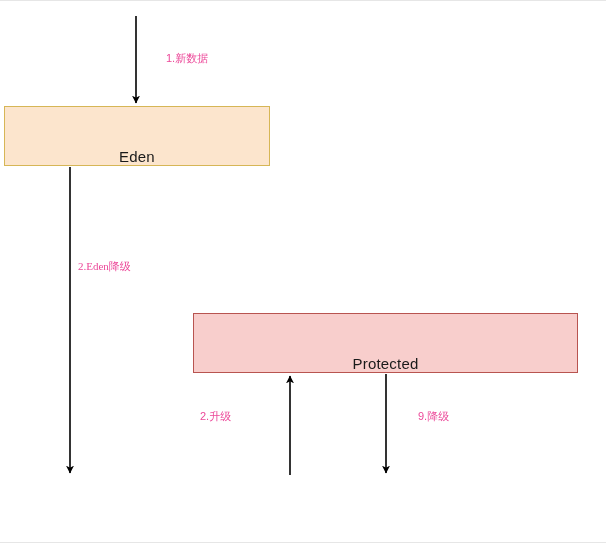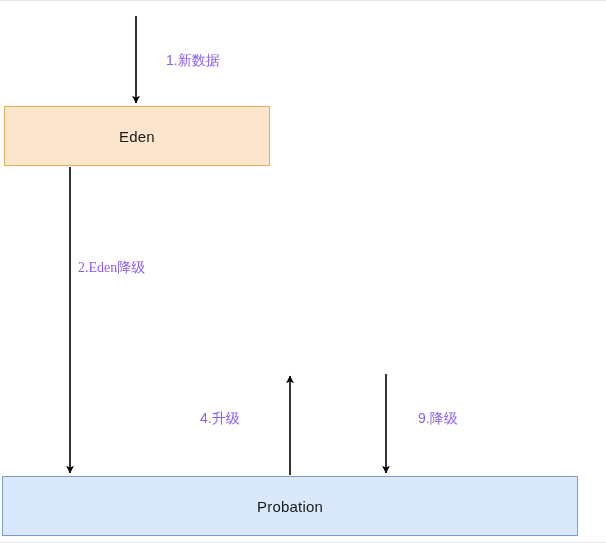--- a/index.html
+++ b/index.html
@@ -27,21 +27,21 @@
     left: 0;
     top: 0;
     width: 606px;
     height: 543px;
     pointer-events: none;
   }
   .node {
     position: absolute;
     box-sizing: border-box;
     display: flex;
-    align-items: center;
+    align-items: flex-end;
     justify-content: center;
     border-width: 1px;
     border-style: solid;
     font-size: 15px;
     color: #1a1a1a;
     letter-spacing: 0.2px;
   }
   #node-eden {
     left: 4px;
     top: 105px;
@@ -61,22 +61,22 @@
   #node-probation {
     left: 2px;
     top: 475px;
     width: 576px;
     height: 60px;
     background: #dae8fc;
     border-color: #7b9bd2;
   }
   .edge-label {
     position: absolute;
-    font-size: 14px;
-    color: #8b5cf6;
+    font-size: 11px;
+    color: #ec4899;
     white-space: nowrap;
     line-height: 1;
   }
   #label-new-data { left: 166px; top: 52px; }
   #label-eden-demote { left: 78px; top: 260px; font-family: Liberation Serif, serif; }
   #label-promote { left: 200px; top: 410px; }
   #label-demote { left: 418px; top: 410px; }
 </style>
 </head>
 <body>
@@ -104,26 +104,26 @@
 
     <g>
       <line x1="386" y1="373" x2="386" y2="472" stroke="#000000" stroke-width="1.6" marker-end="url(#arrowhead)"></line>
     </g>
   </svg>
 
   <div class="node" id="node-eden">
     <span>Eden</span>
   </div>
 
+  <div class="node" id="node-protected">
+    <span>Protected</span>
+  </div>
 
-  <div class="node" id="node-probation">
-    <span>Probation</span>
-  </div>
 
   <div class="edge-label" id="label-new-data">1.新数据</div>
 
   <div class="edge-label" id="label-eden-demote">2.Eden降级</div>
 
-  <div class="edge-label" id="label-promote">4.升级</div>
+  <div class="edge-label" id="label-promote">2.升级</div>
 
   <div class="edge-label" id="label-demote">9.降级</div>
 
 </div>
 
 </body></html>

